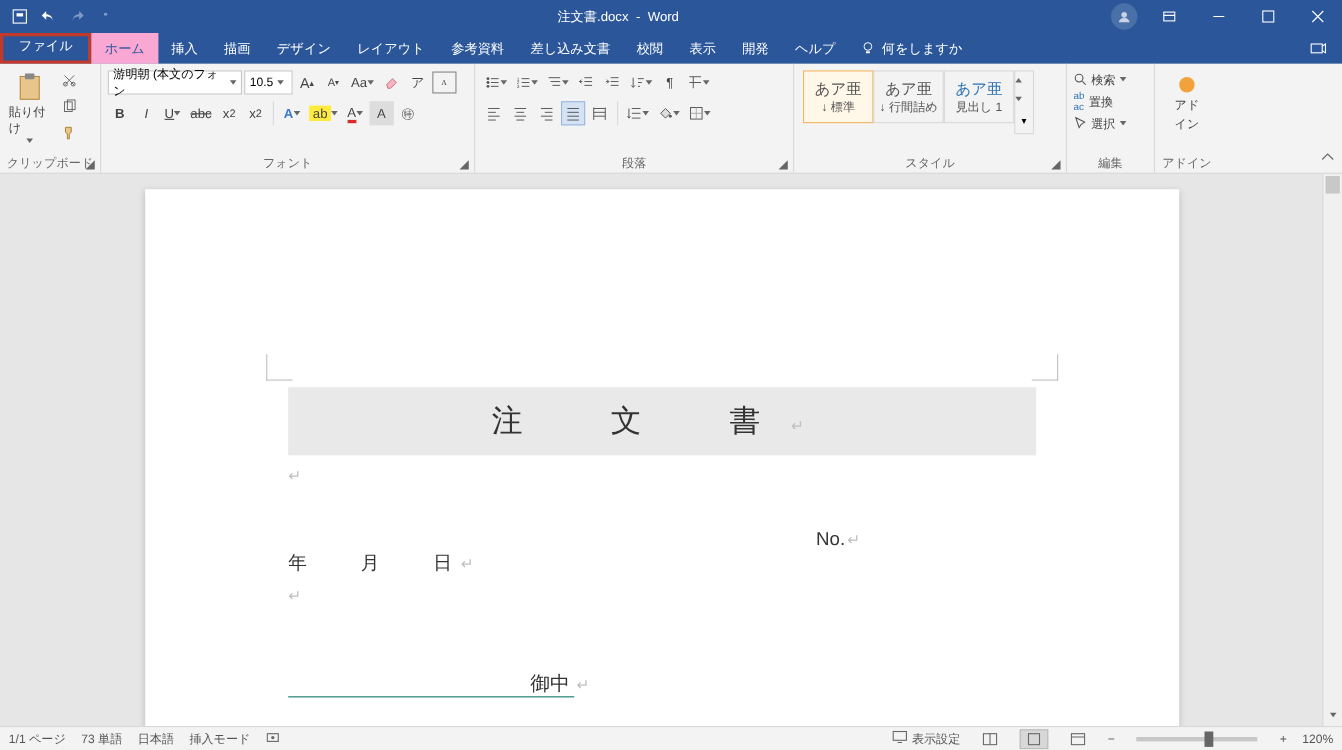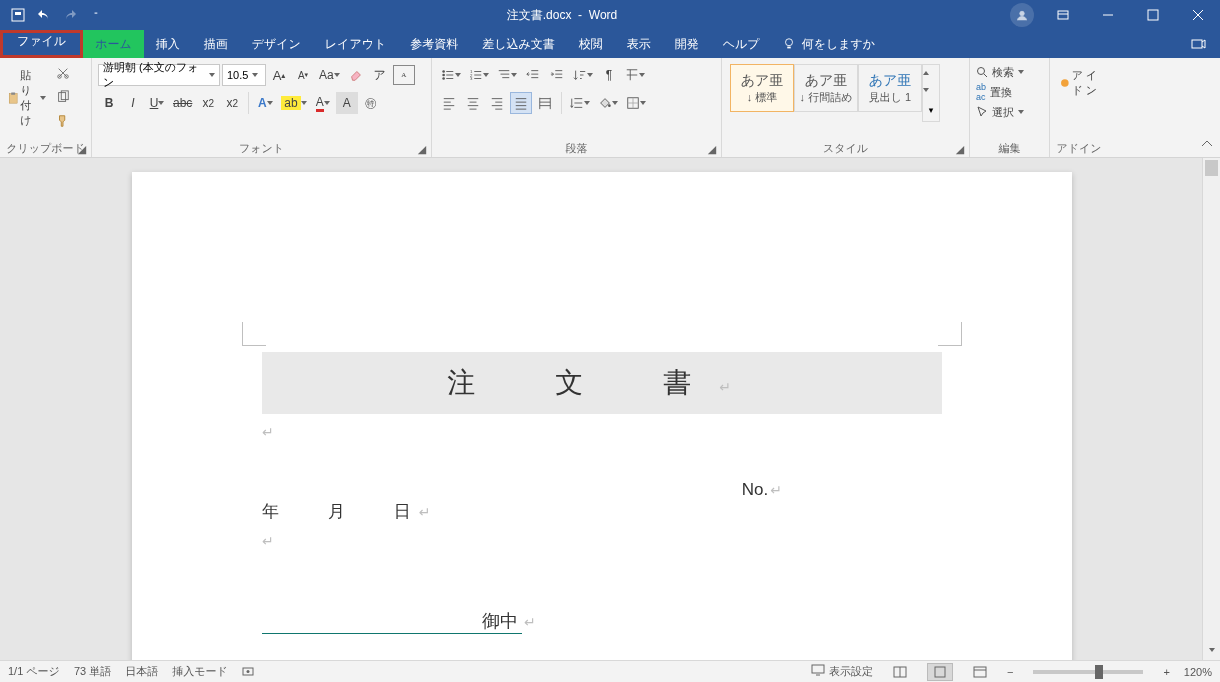--- a/index.html
+++ b/index.html
@@ -12,35 +12,35 @@
 .title-text { flex: 1; text-align: center; }
 .win-controls { display: flex; align-items: center; gap: 0; }
 .win-controls .win-btn { width: 45px; height: 30px; display: flex; align-items: center; justify-content: center; }
 .win-controls svg { width: 12px; height: 12px; fill: none; stroke: #fff; stroke-width: 1; }
 .user-circle { width: 24px; height: 24px; border-radius: 50%; background: rgba(255,255,255,.15); display: flex; align-items: center; justify-content: center; margin-right: 6px; }
 
 
 .tabs-row { height: 28px; background: #2b579a; display: flex; align-items: stretch; font-size: 12px; color: #fff; }
 .file-tab { background: #2b579a; border: 3px solid #c0392b; padding: 0 14px; display: flex; align-items: flex-start; }
 .tab { padding: 0 12px; display: flex; align-items: center; cursor: pointer; }
-.tab.active { background: #22c55e; color: #2b579a; }
+.tab.active { background: #f9a8d4; color: #2b579a; }
 .tellme { display: flex; align-items: center; gap: 6px; padding: 0 10px; }
 .share-icon { margin-left: auto; padding: 0 14px; display:flex; align-items:center; }
 
 
 .ribbon { height: 100px; background: #f3f3f3; border-bottom: 1px solid #d4d4d4; display: flex; position: relative; }
 .rgroup { border-right: 1px solid #d9d9d9; display:flex; flex-direction: column; position: relative; }
 .rgroup-body { flex:1; display:flex; align-items:flex-start; padding: 4px 6px 0 6px; gap: 4px; }
 .rgroup-label { height: 18px; font-size: 11px; color: #666; text-align: center; display:flex; align-items:center; justify-content:center; position:relative; }
 .rgroup-label .dlaunch { position:absolute; right:3px; bottom:2px; width:12px; height:12px; }
 .vstack { display:flex; flex-direction:column; gap:2px; }
 .hstack { display:flex; flex-direction:row; align-items:center; gap:2px; }
 .btn { height: 22px; min-width:22px; padding:0 3px; display:flex; align-items:center; justify-content:center; font-size:12px; color:#444; }
 .btn svg { width:14px; height:14px; }
-.big-btn { width:42px; display:flex; flex-direction:row; align-items:center; justify-content:center; font-size:11px; color:#444; gap:2px; padding:4px 2px;}
+.big-btn { width:42px; display:flex; flex-direction:column; align-items:center; justify-content:center; font-size:11px; color:#444; gap:2px; padding:4px 2px;}
 .combo { height:22px; border:1px solid #c8c8c8; background:#fff; font-size:11px; display:flex; align-items:center; padding:0 4px; }
 .combo .caret { margin-left:4px; }
 .sep-v { width:1px; background:#d9d9d9; margin:0 3px; align-self:stretch; }
 .style-gal { display:flex; gap:0; }
 .style-item { width:64px; height:48px; border:1px solid #d9d9d9; display:flex; flex-direction:column; align-items:center; justify-content:center; font-size:11px; color:#555; }
 .style-item.sel { border:1px solid #f2b463; background:#fff8e8;}
 .style-sample { font-size:14px; font-family:"Yu Mincho","MS Mincho",serif;}
 .edit-line { display:flex; align-items:center; gap:4px; font-size:11px; color:#444; height:20px; }
 .edit-line svg { width:12px; height:12px; }
 .caret { width:0;height:0;border-left:3px solid transparent;border-right:3px solid transparent;border-top:4px solid #666;display:inline-block;}

